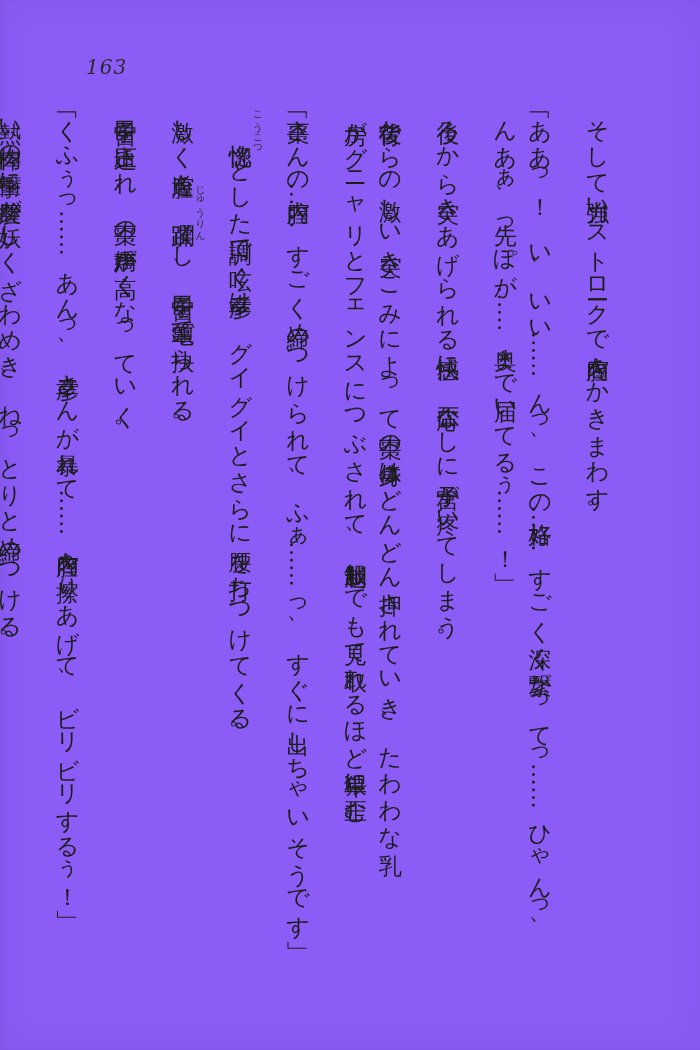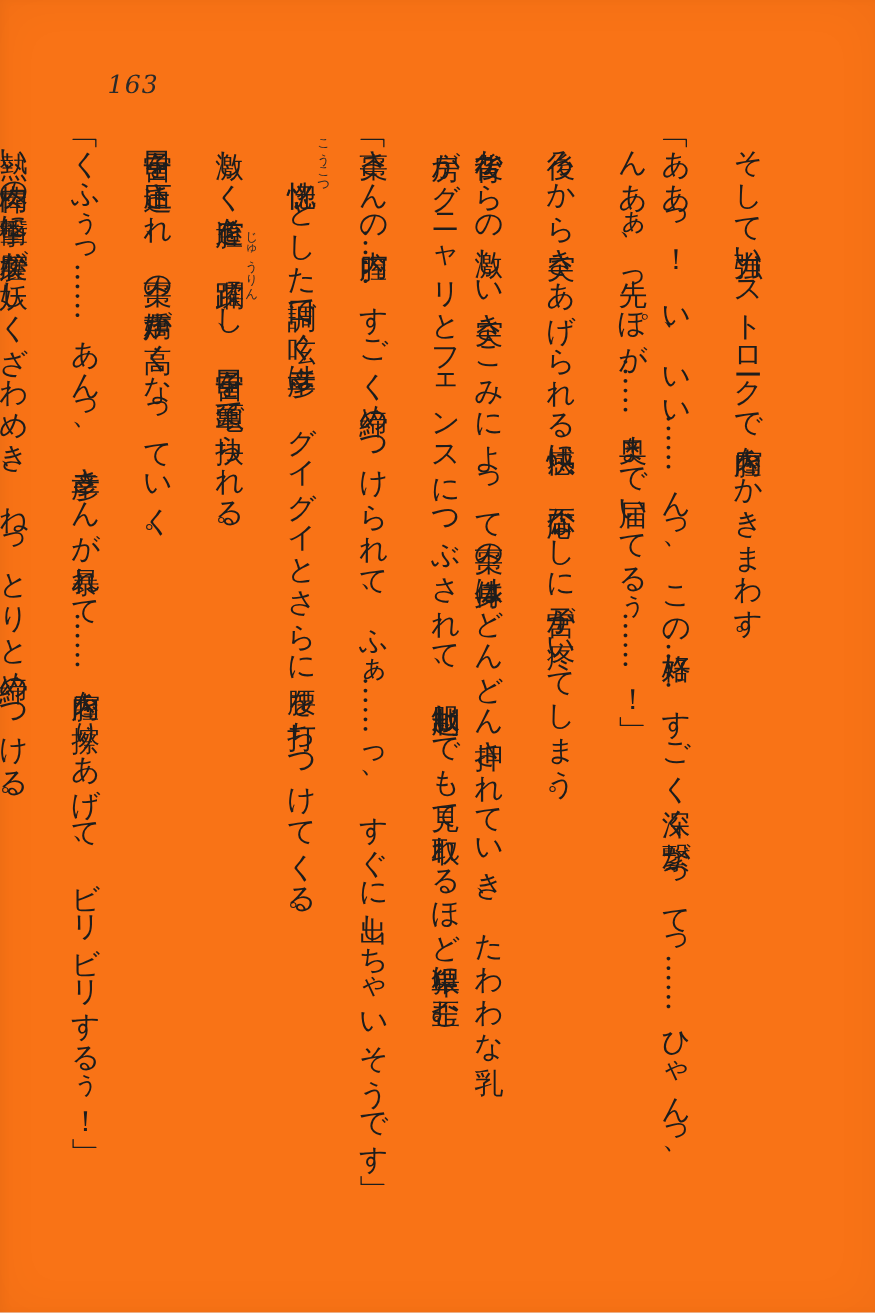--- a/index.html
+++ b/index.html
@@ -5,21 +5,21 @@
   html, body {
     margin: 0;
     padding: 0;
     background: #e8e8e8;
   }
   .page {
     position: relative;
     width: 700px;
     height: 1050px;
     margin: 0 auto;
-    background: #f97316;
+    background: #8b5cf6;
     box-shadow: inset 0 0 40px rgba(0,0,0,0.04), inset 3px 0 8px rgba(0,0,0,0.03);
     overflow: hidden;
     font-family: "DejaVu Serif", "Liberation Serif", serif;
   }
   .page-number {
     position: absolute;
     left: 86px;
     top: 55px;
     font-size: 20px;
     font-style: italic;

